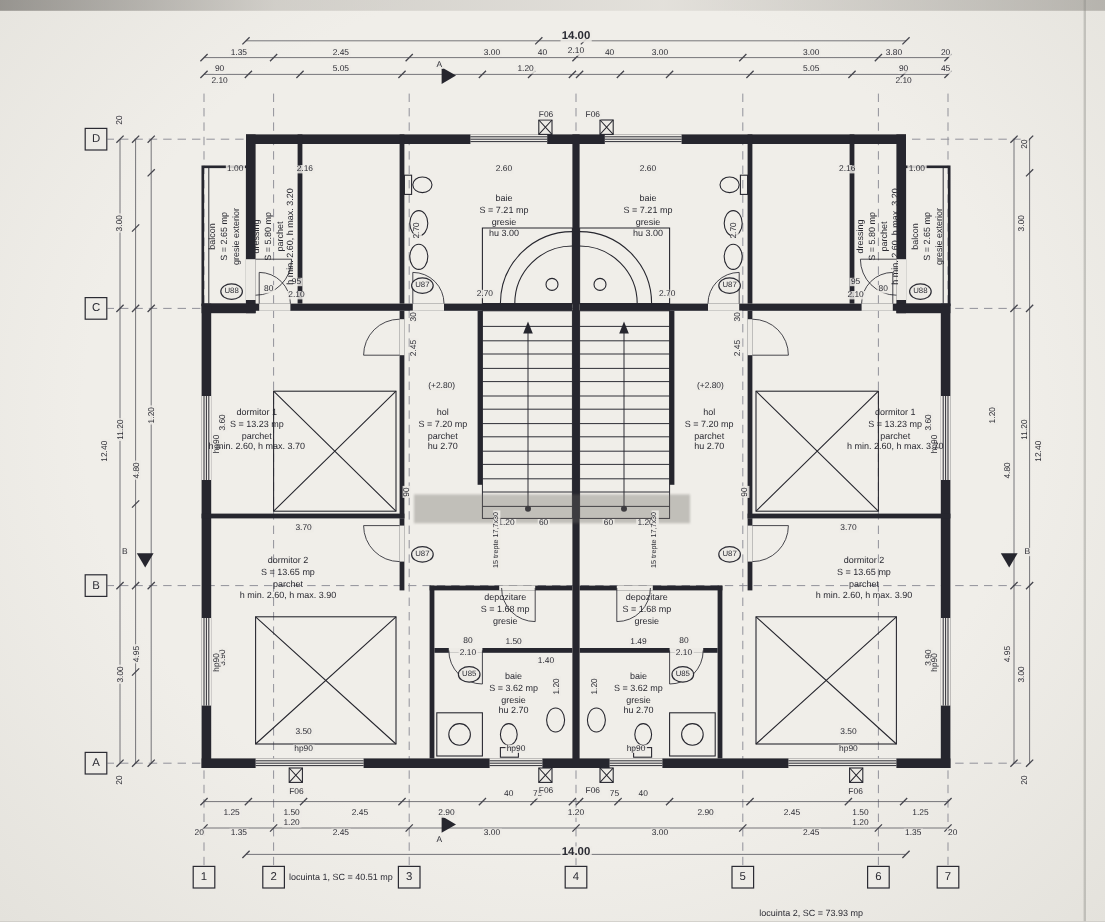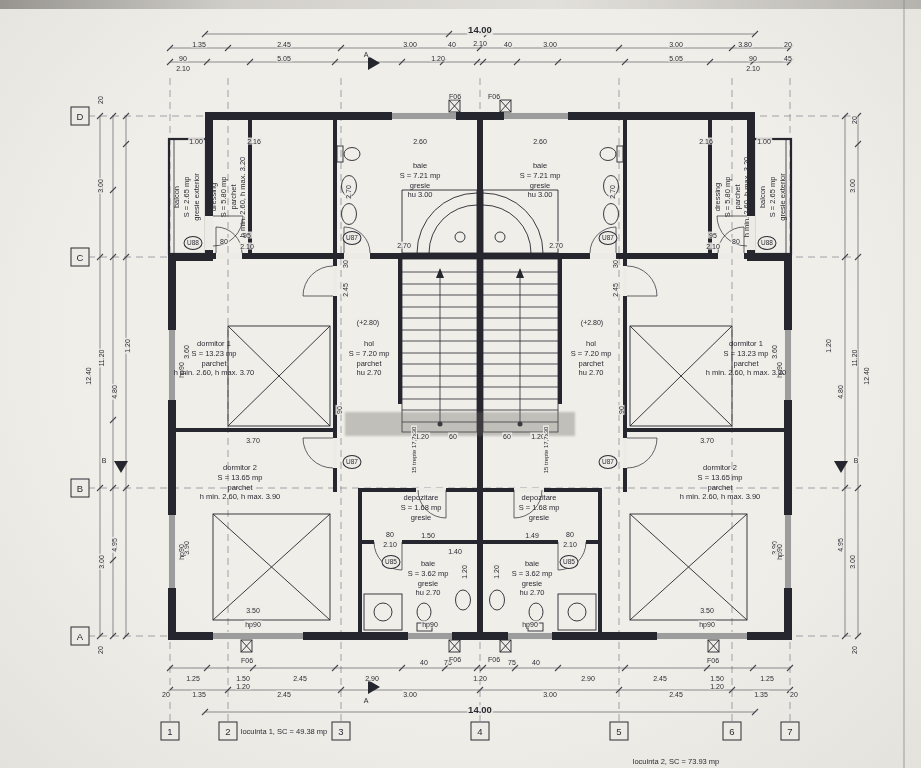--- a/index.html
+++ b/index.html
@@ -425,15 +425,15 @@
   <div class="gridbox" style="left:80px;top:488px">B</div>
   <div class="gridbox" style="left:80px;top:636px">A</div>
   <div class="gridbox" style="left:170px;top:731px">1</div>
   <div class="gridbox" style="left:228px;top:731px">2</div>
   <div class="gridbox" style="left:341px;top:731px">3</div>
   <div class="gridbox" style="left:480px;top:731px">4</div>
   <div class="gridbox" style="left:619px;top:731px">5</div>
   <div class="gridbox" style="left:732px;top:731px">6</div>
   <div class="gridbox" style="left:790px;top:731px">7</div>
 
-  <div class="note" style="left:284px;top:731px">locuinta 1, SC = 49.38 mp</div>
+  <div class="note" style="left:284px;top:731px">locuinta 1, SC = 40.51 mp</div>
   <div class="note" style="left:676px;top:761px">locuinta 2, SC = 73.93 mp</div>
 </div>
 
 </body></html>

